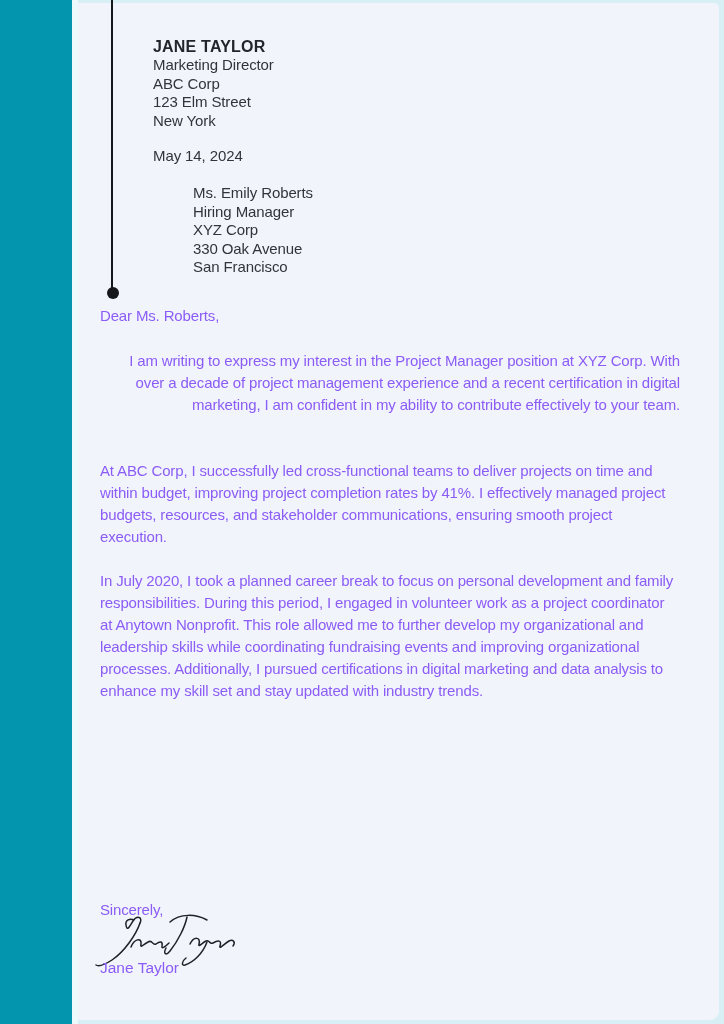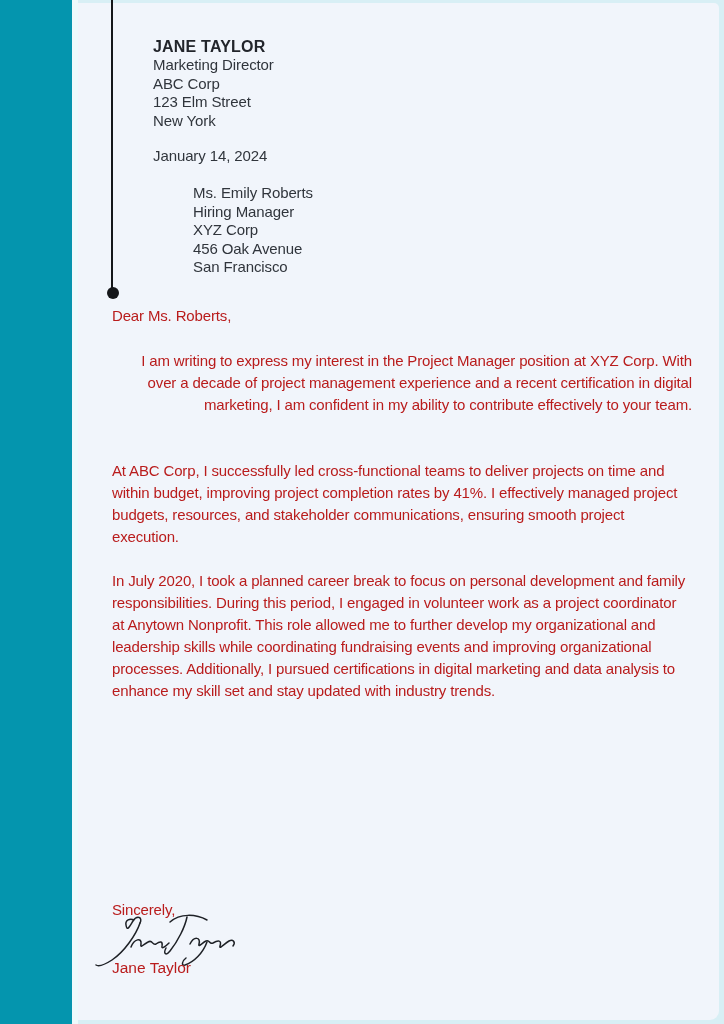--- a/index.html
+++ b/index.html
@@ -37,23 +37,23 @@
   .block{position:absolute;color:#30353c;}
   .hdr{left:153px;font-size:15px;line-height:18.6px;letter-spacing:-0.1px;}
   .sender{top:37px;}
   .sender .name{
     font-weight:bold;font-size:16px;color:#22252b;letter-spacing:0.2px;
     line-height:19px;
   }
   .date-line{top:147px;}
   .recipient{top:184px;margin-left:40px;}
   .body-text{
-    left:112px;width:580px;
+    left:100px;width:580px;
     font-size:15px;line-height:22px;letter-spacing:-0.15px;
-    color:#b91c1c;
+    color:#8b5cf6;
   }
   .salutation{top:305px;}
   .p1{top:350px;text-align:right;}
   .p2{top:460px;}
   .p3{top:570px;}
   .p4{top:746px;}
   .p5{top:833px;}
   .closing{top:899px;}
   .typed-name{top:957px;font-size:15.5px;letter-spacing:0;}
   .signature{
@@ -78,27 +78,27 @@
   <div class="vline-dot"></div>
 
   <div class="block hdr sender">
     <div class="name">JANE TAYLOR</div>
     <div>Marketing Director</div>
     <div>ABC Corp</div>
     <div>123 Elm Street</div>
     <div>New York</div>
   </div>
 
-  <div class="block hdr date-line">January 14, 2024</div>
+  <div class="block hdr date-line">May 14, 2024</div>
 
   <div class="block hdr recipient">
     <div>Ms. Emily Roberts</div>
     <div>Hiring Manager</div>
     <div>XYZ Corp</div>
-    <div>456 Oak Avenue</div>
+    <div>330 Oak Avenue</div>
     <div>San Francisco</div>
   </div>
 
   <div class="block body-text salutation">Dear Ms. Roberts,</div>
 
   <div class="block body-text p1">I am writing to express my interest in the Project Manager position at XYZ Corp. With over a decade of project management experience and a recent certification in digital marketing, I am confident in my ability to contribute effectively to your team.</div>
   <div class="block body-text p2">At ABC Corp, I successfully led cross-functional teams to deliver projects on time and within budget, improving project completion rates by 41%. I effectively managed project budgets, resources, and stakeholder communications, ensuring smooth project execution.</div>
   <div class="block body-text p3">In July 2020, I took a planned career break to focus on personal development and family responsibilities. During this period, I engaged in volunteer work as a project coordinator at Anytown Nonprofit. This role allowed me to further develop my organizational and leadership skills while coordinating fundraising events and improving organizational processes. Additionally, I pursued certifications in digital marketing and data analysis to enhance my skill set and stay updated with industry trends.</div>
 
   <div class="block body-text closing">Sincerely,</div>

